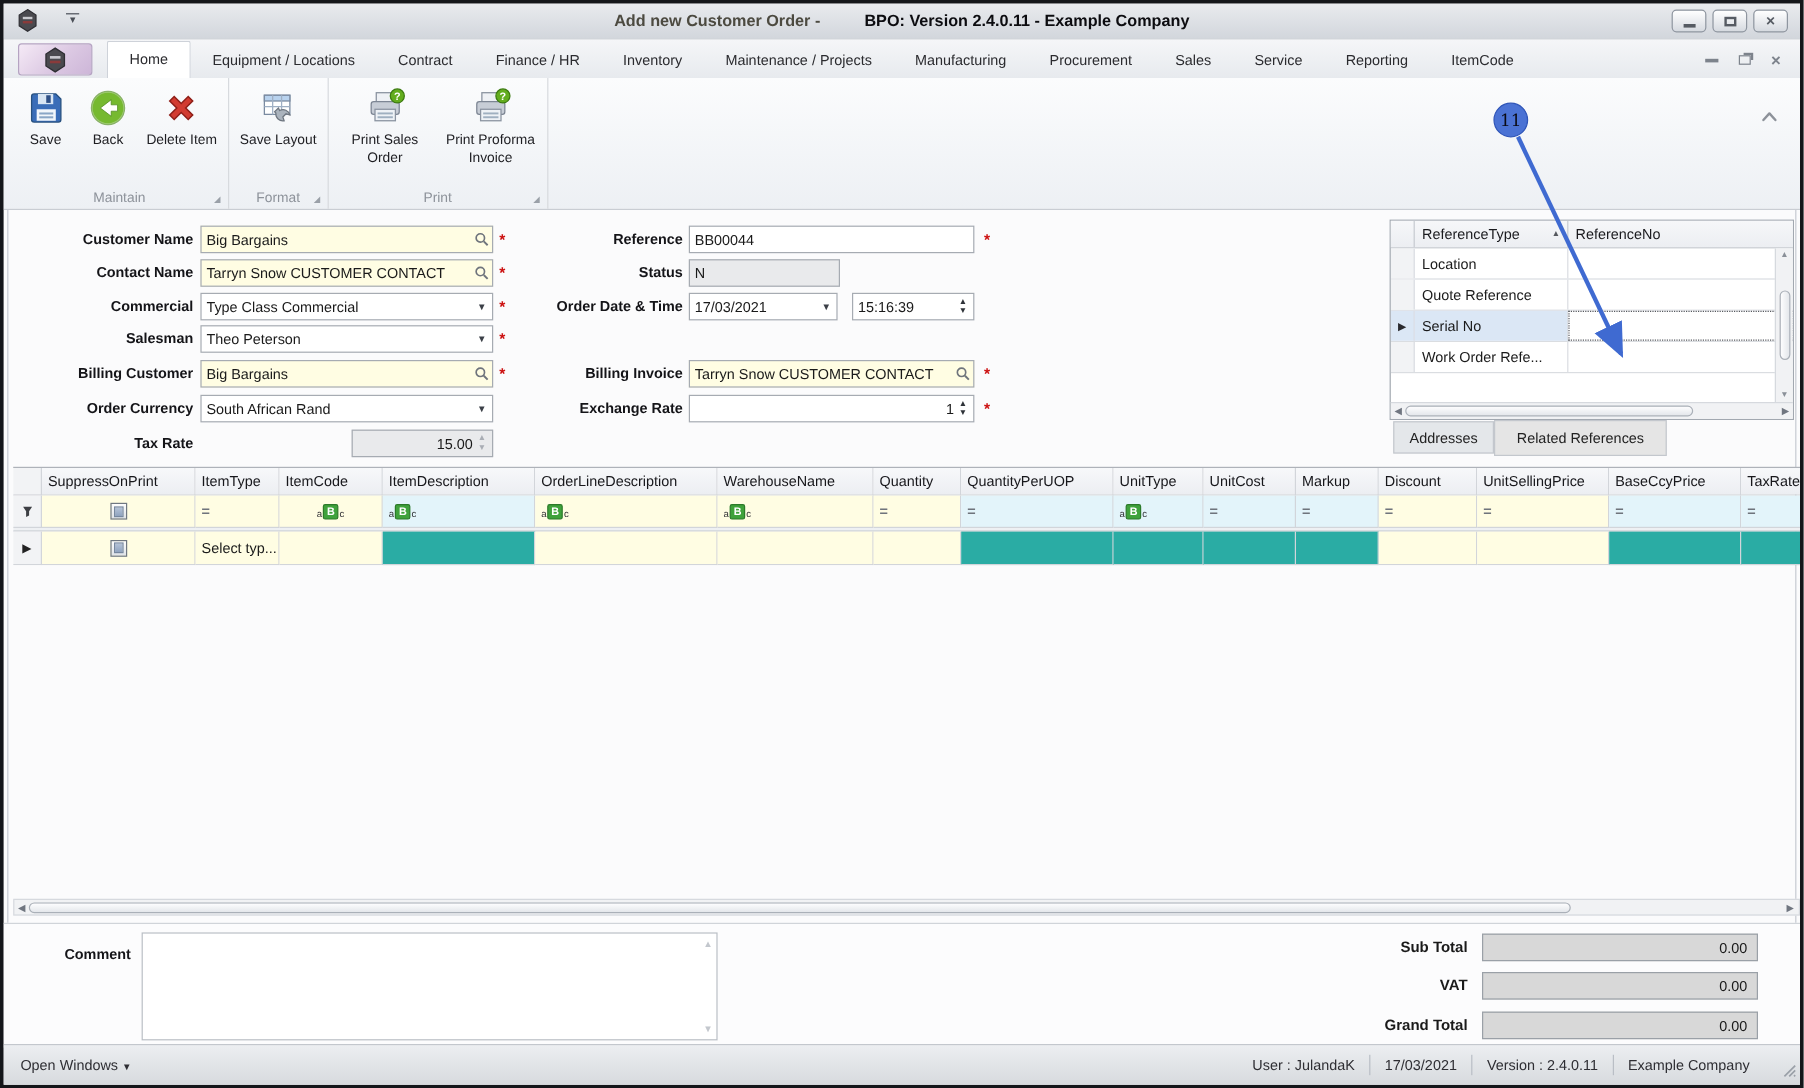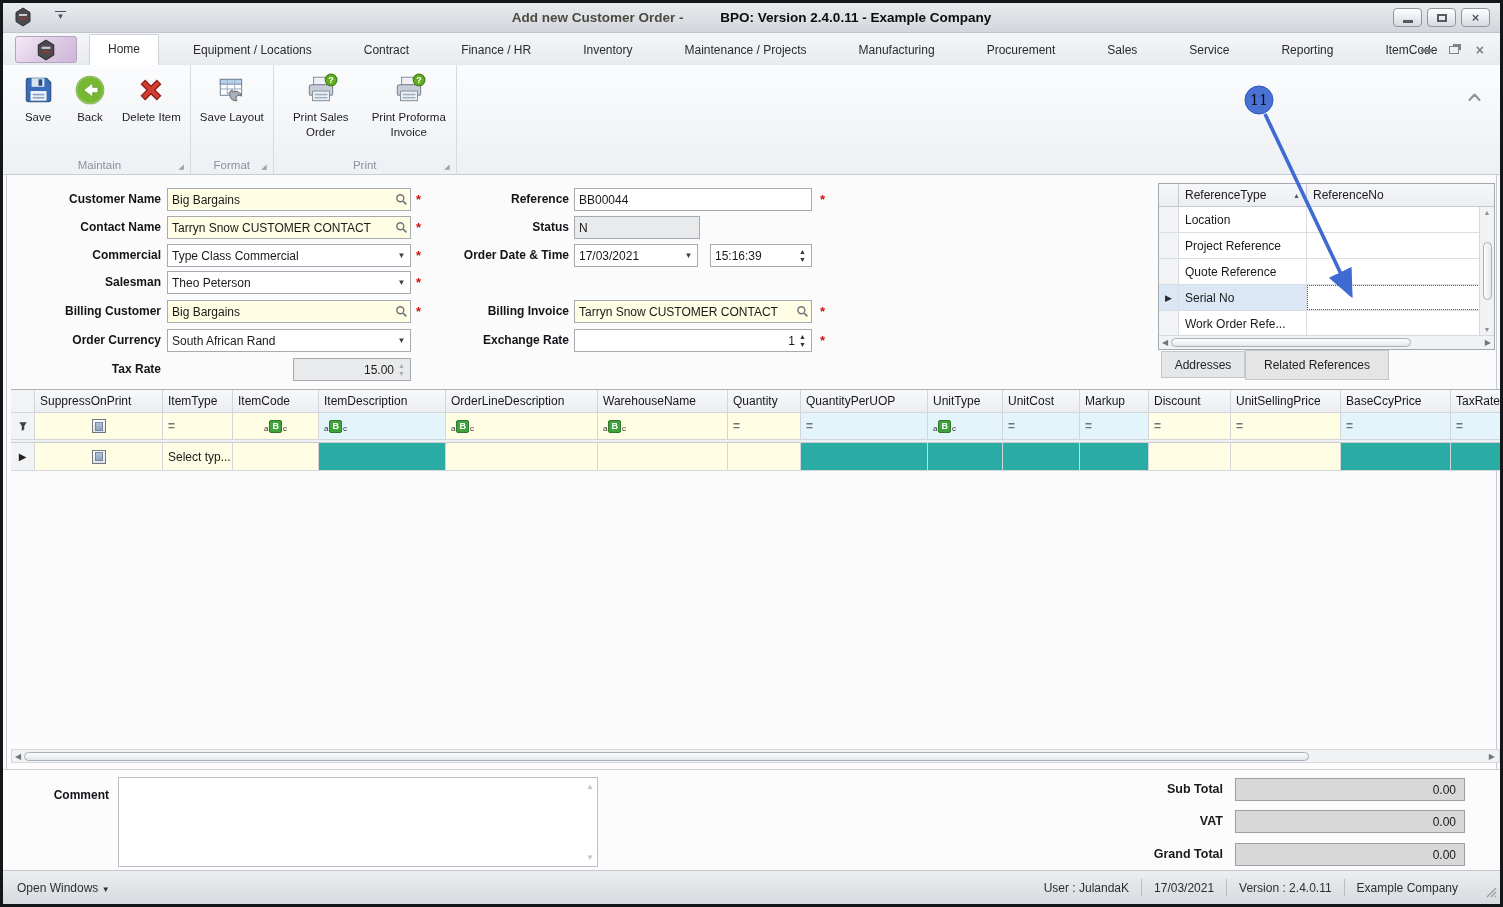--- a/index.html
+++ b/index.html
@@ -17,21 +17,21 @@
   .wbtns{position:absolute;right:10px;top:5px;display:flex;gap:5px;}
   .wbtn{width:29px;height:19px;border:1px solid #8f96a0;border-radius:4px;
     background:linear-gradient(#ffffff,#d6dae0);display:flex;align-items:center;justify-content:center;color:#4a4f57;}
   .gl-min{width:10px;height:3px;background:#565b63;margin-top:7px;}
   .gl-max{width:10px;height:8px;border:2px solid #565b63;}
   .gl-x{font-size:13px;font-weight:bold;line-height:1;color:#565b63;}
   
   .tabrow{position:absolute;left:0;right:0;top:30px;height:32px;background:linear-gradient(#f5f6f8,#e7eaee);}
   .appbtn{position:absolute;left:12px;top:3px;width:62px;height:27px;border:1px solid #b5a3c2;border-radius:3px;
     background:linear-gradient(135deg,#f5eaf6,#dcc9e3 55%,#cdb6d8);display:flex;align-items:center;justify-content:center;}
-  .tabs{position:absolute;left:86px;top:0;height:32px;display:flex;align-items:flex-end;gap:16px;}
+  .tabs{position:absolute;left:86px;top:0;height:32px;display:flex;align-items:flex-end;}
   .tab{padding:7px 18px 8px;color:#2b2b2f;cursor:default;white-space:nowrap;}
   .tab.active{background:#fff;border:1px solid #ced2d9;border-bottom:none;border-radius:2px 2px 0 0;padding-bottom:9px;}
   .mdibtns{position:absolute;right:16px;top:9px;display:flex;gap:17px;align-items:center;color:#7d838c;}
   .mdi-restore{width:10px;height:8px;border:1.5px solid #7d838c;box-shadow:3px -3px 0 -1px #7d838c;}
   
   .ribbon{position:absolute;left:0;right:0;top:62px;height:110px;background:linear-gradient(#fbfcfd,#edf0f4);
     border-bottom:1px solid #c9cdd3;display:flex;padding-left:6px;}
   .rgroup{display:flex;flex-direction:column;border-right:1px solid #d7dade;padding:2px 3px 0;}
   .rbuttons{flex:1;display:flex;align-items:flex-start;padding-top:3px;}
   .rbtn{max-width:88px;min-width:52px;display:flex;flex-direction:column;align-items:center;padding:3px 6px 0;cursor:default;}
@@ -389,25 +389,20 @@
       </div>
     </div>
     <div class="ref-body" id="ref-body">
         <div class="ref-row">
           <div class="ref-ind"></div>
           <div class="ref-type">Location</div>
           <div class="ref-no"></div>
         </div>
         <div class="ref-row">
           <div class="ref-ind"></div>
-          <div class="ref-type">Project Reference</div>
-          <div class="ref-no"></div>
-        </div>
-        <div class="ref-row">
-          <div class="ref-ind"></div>
           <div class="ref-type">Quote Reference</div>
           <div class="ref-no"></div>
         </div>
         <div class="ref-row sel">
           <div class="ref-ind">▶</div>
           <div class="ref-type">Serial No</div>
           <div class="ref-no"></div>
         </div>
         <div class="ref-row">
           <div class="ref-ind"></div>

